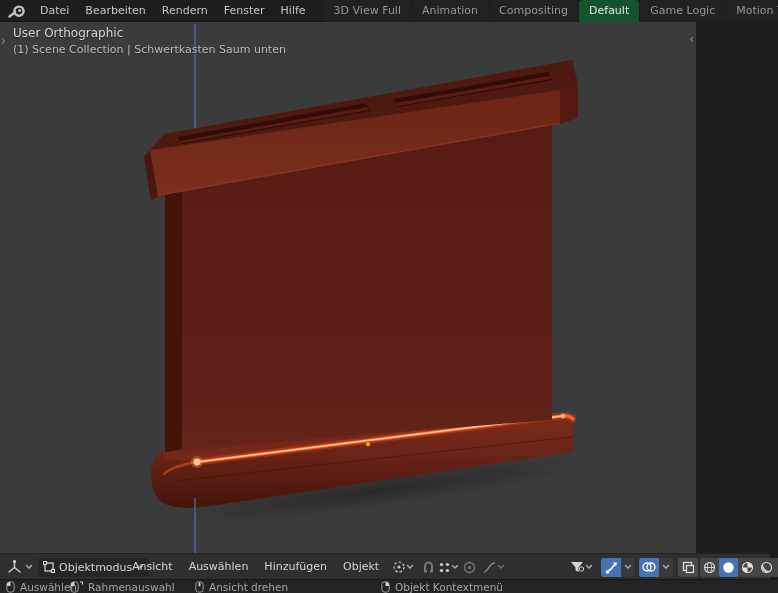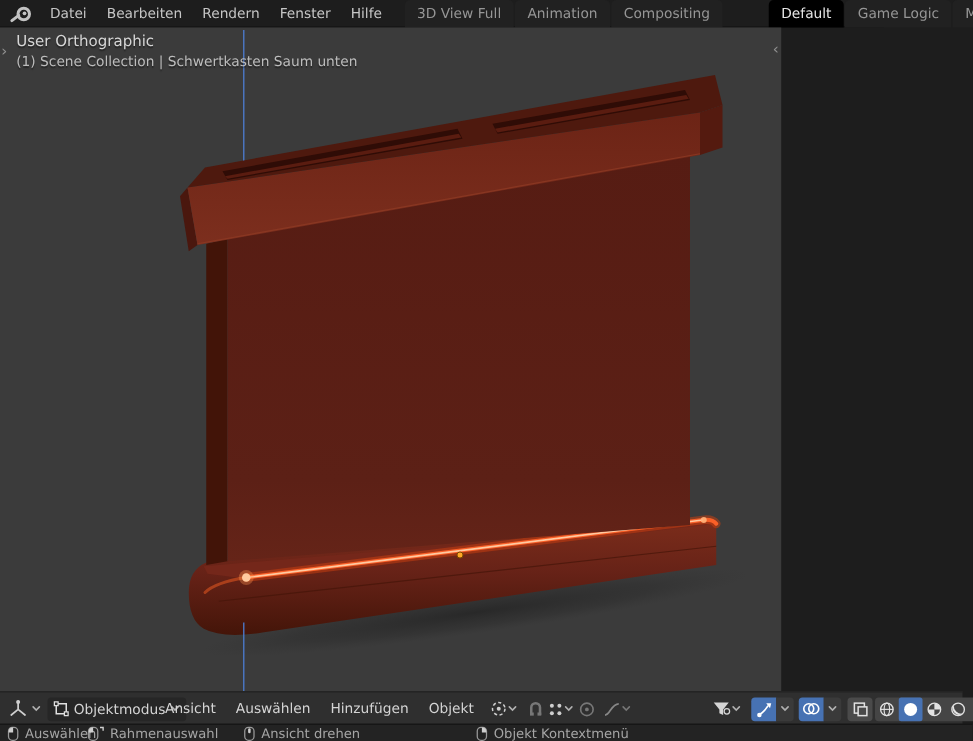--- a/index.html
+++ b/index.html
@@ -6,25 +6,25 @@
     font-family:"DejaVu Sans",sans-serif;-webkit-font-smoothing:antialiased;}
   *{box-sizing:border-box;}
   
   .topbar{position:absolute;left:0;top:0;width:707px;height:22px;background:#1d1d1d;
     border-bottom:1px solid #141414;display:flex;align-items:center;font-size:11px;color:#c6c6c6;text-align:right;}
   .logo{margin:0 6px 0 8px;flex:0 0 auto;}
   .menu-item{padding:0 8px;line-height:22px;cursor:default;}
   .tabstrip{display:flex;height:22px;margin-left:10px;}
   .tab{padding:0 10px;line-height:22px;color:#969696;background:#212121;margin-right:1px;
     border-radius:4px 4px 0 0;white-space:nowrap;}
-  .tab.active{background:#000000;color:#e7e7e7;margin-left:36px;}
+  .tab.active{background:#14532d;color:#e7e7e7;}
   .chev{display:inline-block;}
   .chev path{stroke:#b0b0b0;stroke-width:1.3;fill:none;stroke-linecap:round;}
   
-  .viewport{position:absolute;left:0;top:22px;width:625px;height:531px;background:#3b3b3b;overflow:hidden;}
+  .viewport{position:absolute;left:0;top:22px;width:696px;height:531px;background:#3b3b3b;overflow:hidden;}
   .vp-overlay1{position:absolute;left:13px;top:4px;font-size:12px;color:#d6d6d6;text-shadow:0 1px 1px rgba(0,0,0,.4);}
   .vp-overlay2{position:absolute;left:13px;top:21px;font-size:11px;color:#bdbdbd;text-shadow:0 1px 1px rgba(0,0,0,.4);}
   .edge-arrow{position:absolute;color:#8f8f8f;font-size:12px;line-height:12px;}
   .navbtn{position:absolute;left:744px;width:26px;height:26px;border-radius:50%;
     background:rgba(38,38,38,.82);display:flex;align-items:center;justify-content:center;}
   .navbtn svg{display:block;}
   .gizmo{position:absolute;left:704px;top:4px;}
   .gizmo text{font-size:9px;font-weight:bold;fill:#14181f;}
   
   .vheader{position:absolute;left:0;top:553px;width:770px;height:26px;background:#2f2f2f;

